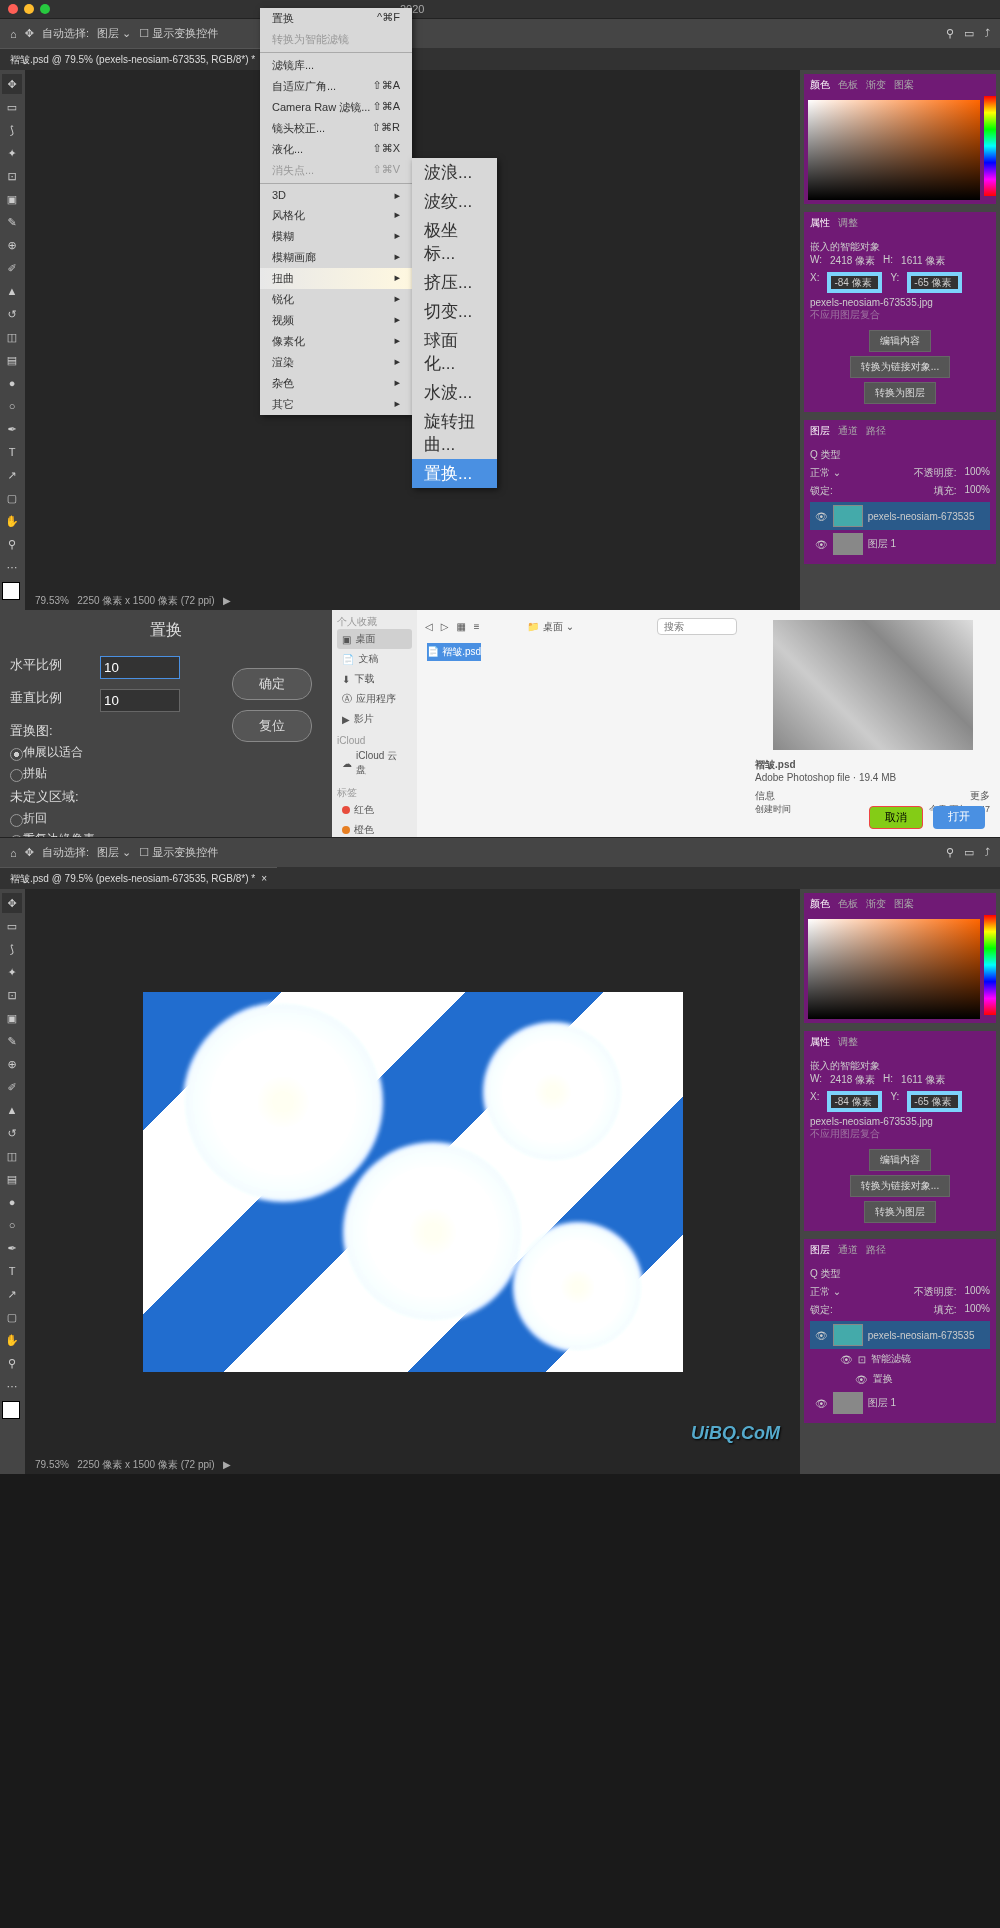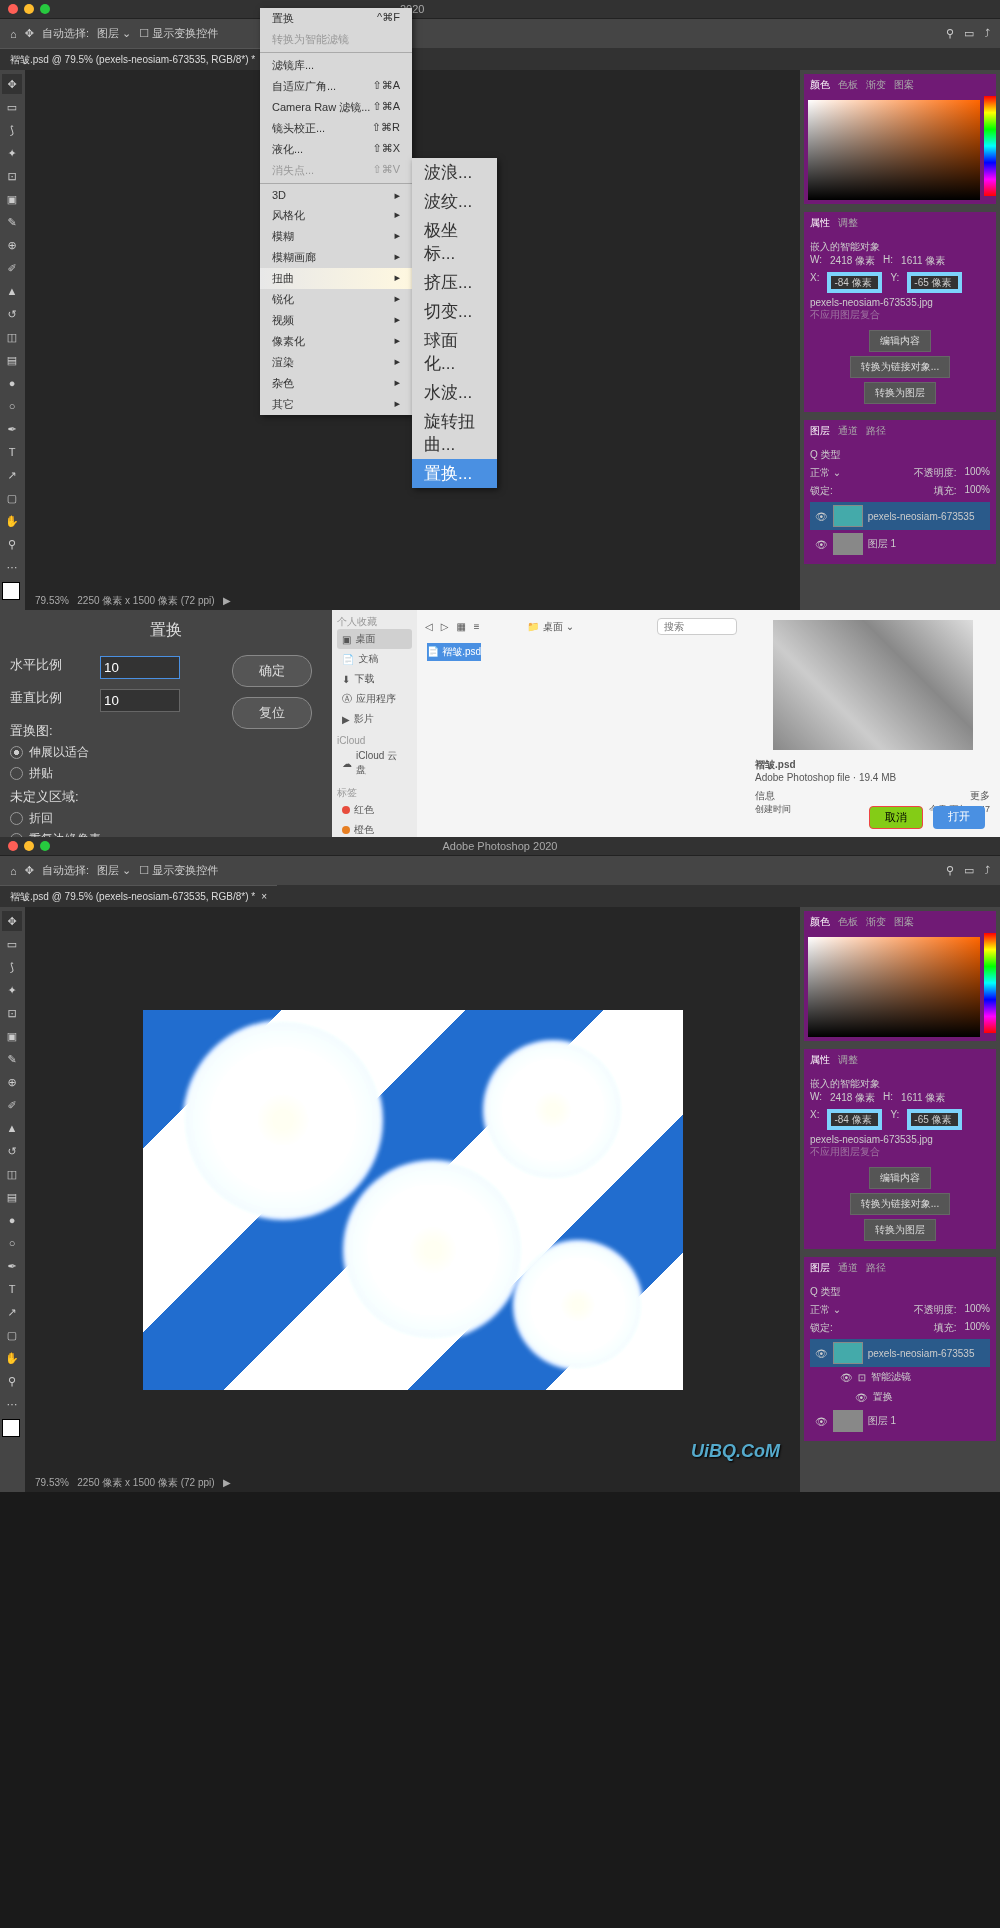--- a/index.html
+++ b/index.html
@@ -42,23 +42,23 @@
 .menu-item.disabled{color:#999}
 .menu-sep{height:1px;background:#aaa;margin:2px 0}
 .submenu{position:absolute;top:158px;left:412px;background:#d8d8d8;width:85px;font-size:17px;box-shadow:2px 2px 6px rgba(0,0,0,0.5);z-index:11}
 .submenu .menu-item.highlight{background:#4a90e2;color:#fff}
 .dialog-row{display:flex;height:227px}
 .displace-dlg{width:332px;background:#454545;color:#ddd;font-size:13px;padding:10px}
 .dlg-title{text-align:center;font-size:16px;margin-bottom:15px}
 .dlg-input-row{display:flex;align-items:flex-start;margin-bottom:10px}
 .dlg-input-row label{width:90px}
 .dlg-input-row input{width:80px;background:#333;border:1px solid #4a90e2;color:#fff;padding:3px}
-.dlg-btns{position:absolute;right:20px;top:45px}
+.dlg-btns{position:absolute;right:20px;top:58px}
 .dlg-btn{display:block;width:80px;padding:6px;background:#555;border:1px solid #888;border-radius:15px;color:#ddd;margin-bottom:10px;text-align:center;cursor:pointer}
-.radio{display:flex;align-items:center;gap:6px;margin:4px 0;font-size:12px}
+.radio{display:flex;align-items:flex-end;margin:4px 0;font-size:12px}
 .radio-dot{width:13px;height:13px;border-radius:50%;border:1px solid #999}
 .radio-dot.checked{background:radial-gradient(circle,#ccc 30%,transparent 30%)}
 .checkbox{width:13px;height:13px;background:#4a90e2;display:inline-flex;align-items:center;justify-content:center;font-size:10px;color:#fff}
 .file-dlg{flex:1;background:#f5f5f5;display:flex;position:relative}
 .finder-side{width:85px;background:#ebebeb;font-size:10px;color:#555;padding:5px}
 .finder-side-item{padding:3px 5px;display:flex;align-items:center;gap:4px}
 .finder-side-item.sel{background:#d0d0d0;border-radius:3px}
 .finder-main{flex:1;padding:5px}
 .finder-top{display:flex;align-items:center;gap:8px;font-size:10px;color:#555;padding:3px}
 .finder-file{background:#4a90e2;color:#fff;font-size:10px;padding:2px 0;display:inline-block;margin:5px}
@@ -391,28 +391,20 @@
         </div>
     </div>
     <div class="finder-btns">
       <div class="finder-btn" style="background:#84cc16;border:1px solid #ef4444">取消</div>
       <div class="finder-btn" style="background:#4a90e2;color:#fff">打开</div>
     </div>
   </div>
 </div>
 
 <div class="section ps-window">
-  <div class="titlebar">
-    <div class="win-btns">
-      <div class="win-btn" style="background:#ff5f56"></div>
-      <div class="win-btn" style="background:#ffbd2e"></div>
-      <div class="win-btn" style="background:#27c93f"></div>
-    </div>
-    <span class="app-title">Adobe Photoshop 2020</span>
-  </div>
   <div class="optbar">
     <span>⌂</span>
     <span>✥</span>
     <span>自动选择:</span>
     <span><span>图层</span> ⌄</span>
     <span>☐ <span>显示变换控件</span></span>
     <div class="icons">
       <span>⚲</span>
       <span>▭</span>
       <span>⤴</span>

